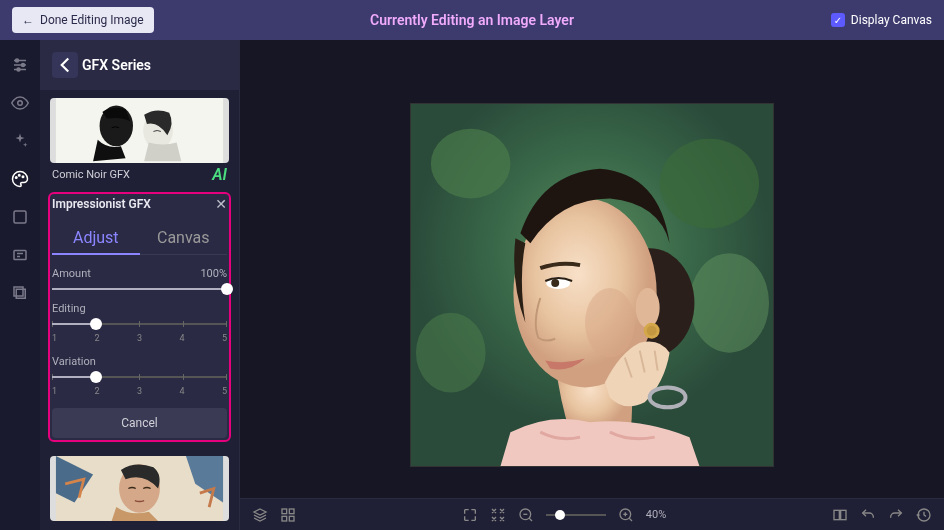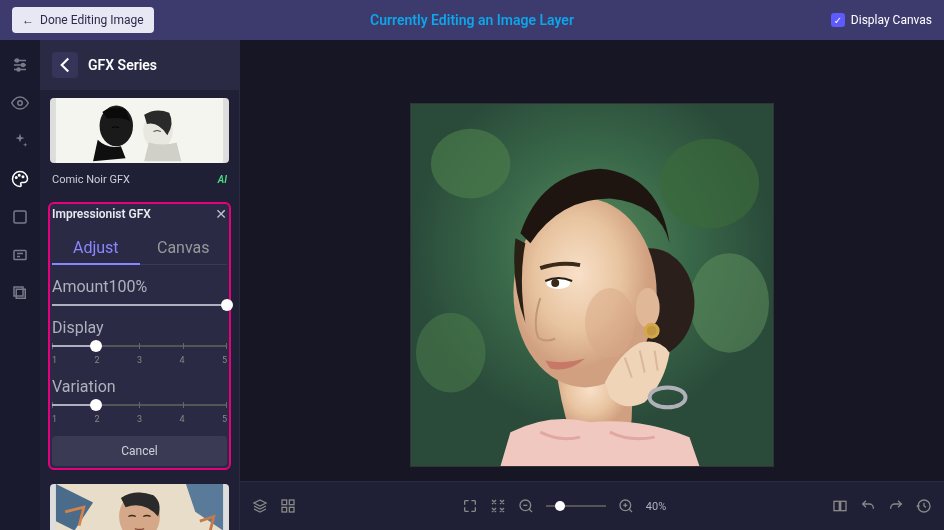--- a/index.html
+++ b/index.html
@@ -1,55 +1,55 @@
 <!DOCTYPE html>
 <html><head>
 <meta charset="utf-8">
 <style>
 *{margin:0;padding:0;box-sizing:border-box;font-family:-apple-system,BlinkMacSystemFont,'Segoe UI',Roboto,sans-serif}
 body{width:944px;height:530px;background:#1a1a2e;color:#d0d0d8;overflow:hidden}
 .top-bar{height:40px;background:#3d3a6e;display:flex;align-items:center;padding:0 12px;position:relative}
 .done-btn{background:#e8e8f5;color:#2a2a4a;border:none;padding:6px 10px;border-radius:4px;font-size:12px;display:flex;align-items:center;gap:6px;cursor:pointer}
-.top-title{position:absolute;left:50%;transform:translateX(-50%);font-size:14px;font-weight:600;color:#0ea5e9}
+.top-title{position:absolute;left:50%;transform:translateX(-50%);font-size:14px;font-weight:600;color:#f0abfc}
 .display-canvas{margin-left:auto;display:flex;align-items:center;gap:6px;font-size:12px;color:#fff}
 .checkbox{width:14px;height:14px;background:#5d5aff;border-radius:3px;display:flex;align-items:center;justify-content:center;color:#fff;font-size:10px}
 .main{display:flex;height:490px}
 .tools-col{width:40px;background:#1a1a2e;display:flex;flex-direction:column;align-items:center;padding-top:16px;gap:20px}
 .tool-icon{width:18px;height:18px;color:#7a7a8a;cursor:pointer}
 .tool-icon.active{color:#fff}
 .side-panel{width:200px;background:#1f1f35;border-right:1px solid #2a2a40;display:flex;flex-direction:column;overflow-y:auto}
-.panel-header{display:flex;align-items:center;gap:10px;padding:12px;background:#2a2a45}
+.panel-header{display:flex;align-items:center;gap:4px;padding:12px;background:#2a2a45}
 .back-arrow{width:26px;height:26px;background:#35355a;border-radius:4px;display:flex;align-items:center;justify-content:center;cursor:pointer;color:#fff}
 .panel-title{font-size:14px;font-weight:600;color:#fff}
 .filter-card{margin:8px 10px 0}
 .filter-thumb{width:100%;height:65px;border-radius:4px;background:#ddd;overflow:hidden}
-.filter-label{display:flex;justify-content:space-between;align-items:center;padding:10px 2px;font-size:11px;color:#d0d0d8}
-.ai-badge{color:#4ade80;font-size:10px;font-style:italic;font-weight:600}
+.filter-label{display:flex;justify-content:space-between;align-items:center;padding:2px 2px;font-size:11px;color:#d0d0d8}
+.ai-badge{color:#4ade80;font-size:16px;font-style:italic;font-weight:600}
 .expanded-card{margin:6px 8px;border:2px solid #e6007e;border-radius:6px;background:#2a2a45;padding:2px}
 .exp-header{display:flex;justify-content:space-between;align-items:center;margin-bottom:10px}
 .exp-title{font-size:12px;font-weight:600;color:#e8e8f0}
 .close-x{cursor:pointer;color:#c0c0cc;font-size:14px}
 .tabs{display:flex;margin-bottom:12px}
 .tab{flex:1;text-align:center;font-size:16px;padding:6px 0;cursor:pointer;color:#999;border-bottom:1px solid #3a3a55}
 .tab.active{color:#8b86ff;border-bottom:2px solid #8b86ff}
 .control-group{margin-bottom:12px}
-.control-row{display:flex;font-size:16px;color:#b0b0bc;margin-bottom:6px}
+.control-row{display:flex;justify-content:space-between;font-size:11px;color:#b0b0bc;margin-bottom:6px}
 .slider-track{height:2px;background:#555;position:relative;margin:8px 0}
 .slider-fill{position:absolute;height:2px;background:#b0b0c0;left:0}
 .slider-thumb{position:absolute;width:12px;height:12px;background:#fff;border-radius:50%;top:-5px;transform:translateX(-50%)}
 .ticks{display:flex;justify-content:space-between;font-size:9px;color:#888;margin-top:4px}
 .tick-marks{position:absolute;width:100%;display:flex;justify-content:space-between;top:-2px}
 .tick-marks span{width:1px;height:6px;background:#666}
 .btn-row{display:flex;gap:16px;margin-top:8px}
 .btn{flex:1;padding:8px 0;border:none;border-radius:4px;font-size:12px;cursor:pointer}
 .btn-cancel{background:#3a3a55;color:#d0d0d8}
 .btn-apply{background:#7c6fff;color:#fff}
 .canvas-area{flex:1;background:#161625;position:relative;display:flex;align-items:center;justify-content:center}
 .canvas-img{width:364px;height:364px;background:linear-gradient(135deg,#2d5a3d 0%,#3a6b4a 30%,#e8c4a8 50%,#f4d5b8 70%,#e8a590 100%);border:1px solid #333;position:relative;overflow:hidden}
-.bottom-bar{position:absolute;bottom:0;left:0;right:0;height:49px;background:#1f1f35;border-top:1px solid #2a2a40;display:flex;align-items:center;padding:0 12px;gap:12px}
+.bottom-bar{position:absolute;bottom:0;left:0;right:0;height:32px;background:#1f1f35;border-top:1px solid #2a2a40;display:flex;align-items:center;padding:0 12px;gap:12px}
 .bb-icon{width:16px;height:16px;color:#888;cursor:pointer}
 .bb-spacer{flex:1}
 .zoom-slider{width:60px;height:2px;background:#555;position:relative}
 .zoom-thumb{position:absolute;width:10px;height:10px;background:#fff;border-radius:50%;top:-4px;left:15%}
 .zoom-text{font-size:11px;color:#b0b0bc}
 svg{width:100%;height:100%}
 </style>
 </head>
 <body>
 
@@ -149,21 +149,21 @@
           <span>100%</span>
         </div>
         <div class="slider-track">
           <div class="slider-fill" style="width:100%"></div>
           <div class="slider-thumb" style="left:100%"></div>
         </div>
       </div>
 
       <div class="control-group">
         <div class="control-row">
-          <span>Display</span>
+          <span>Editing</span>
         </div>
         <div class="slider-track">
           <div class="tick-marks">
               <span></span>
               <span></span>
               <span></span>
               <span></span>
               <span></span>
             </div>
           <div class="slider-fill" style="width:25%"></div>

